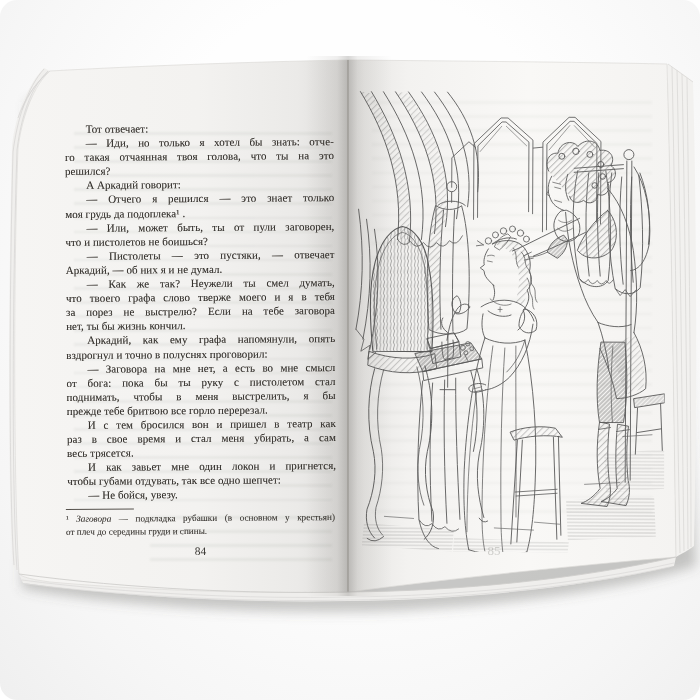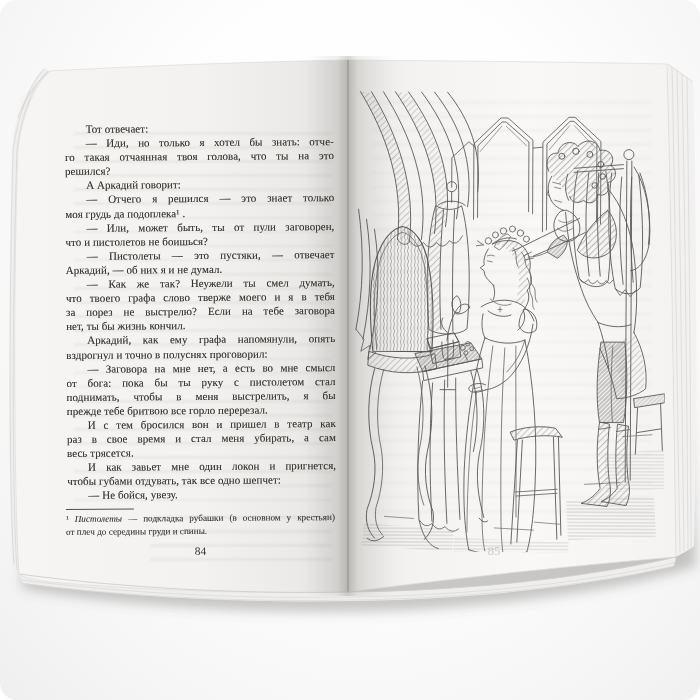--- a/index.html
+++ b/index.html
@@ -126,21 +126,21 @@
       <div class="tl">весь трясется.</div>
       <div class="tl ind just">И как завьет мне один локон и пригнется,</div>
       <div class="tl">чтобы губами отдувать, так все одно шепчет:</div>
       <div class="tl ind">— Не бойся, увезу.</div>
     </div>
 
   <div id="footnote">
     <div id="fn-rule"></div>
     <div class="fn-line1">
       <span>¹</span>
-      <span class="fn-term">Пистолеты</span>
+      <span class="fn-term">Заговора</span>
       <span>— подкладка рубашки (в основном у крестьян)</span>
     </div>
     <div>от плеч до середины груди и спины.</div>
   </div>
 
   <div id="page-num-left">84</div>
   <div id="page-num-right">85</div>
 
   <svg id="illustration" width="310" height="460" viewBox="0 0 310 460">
     <defs>

